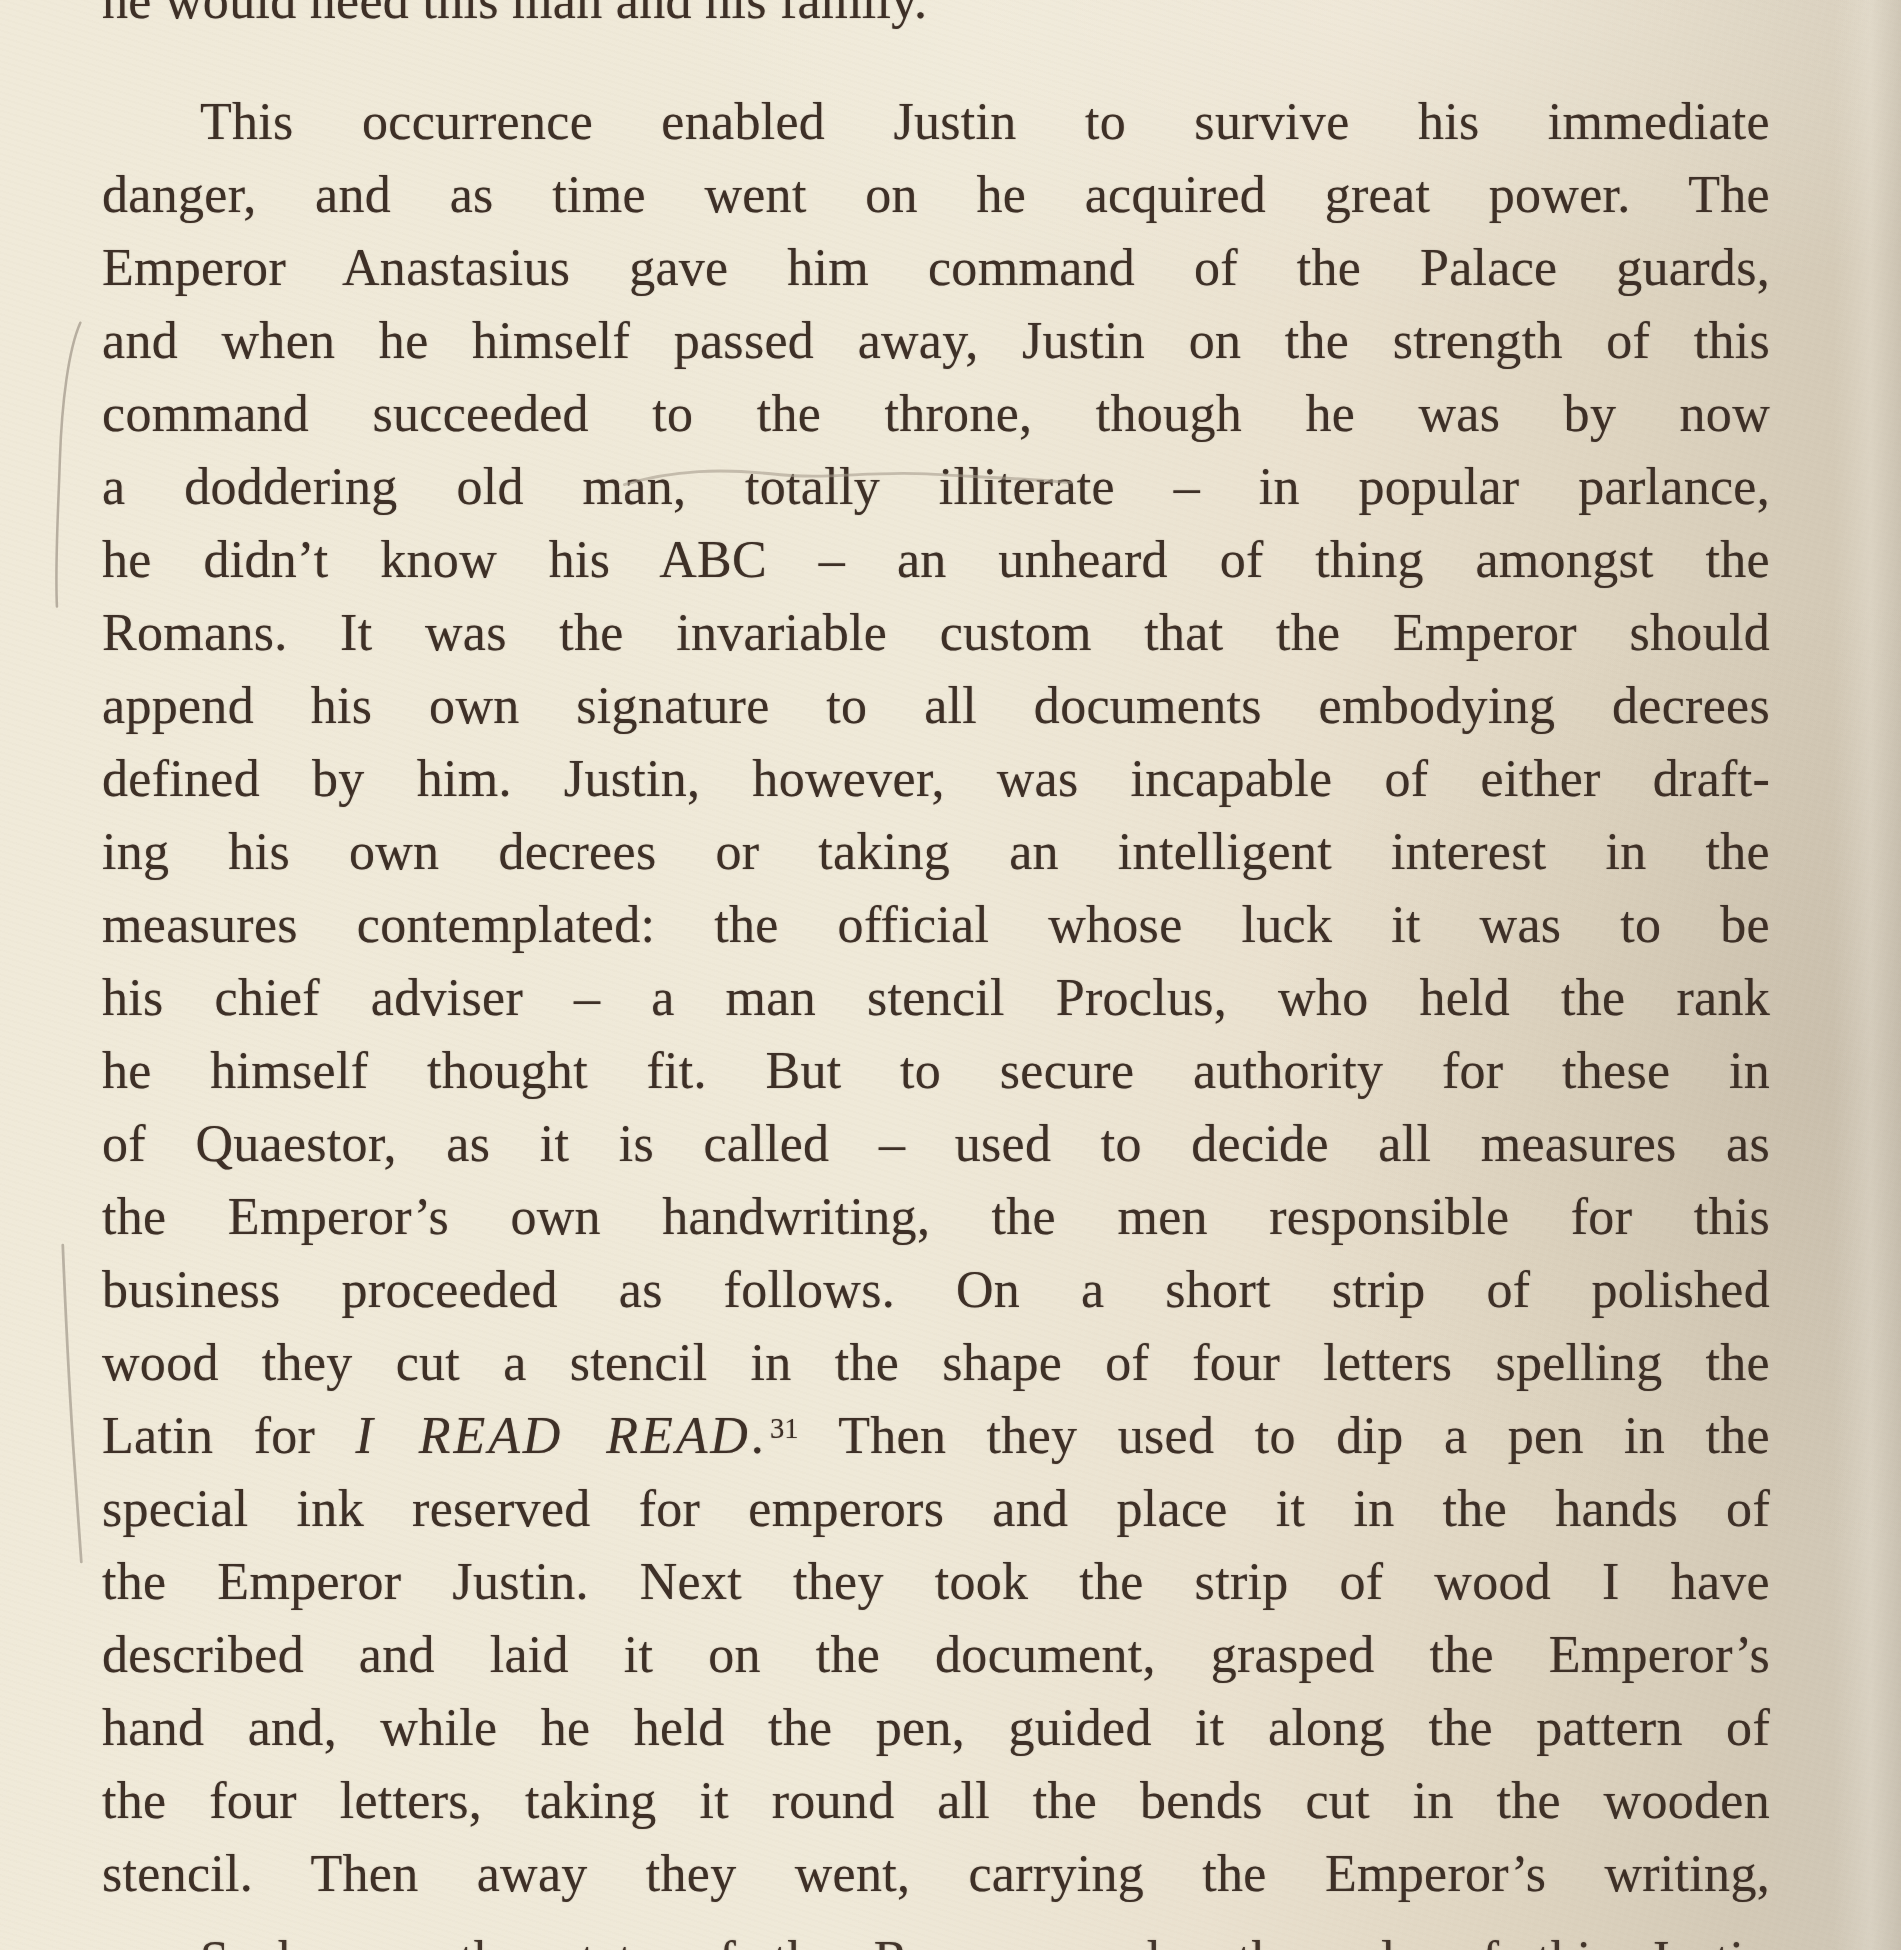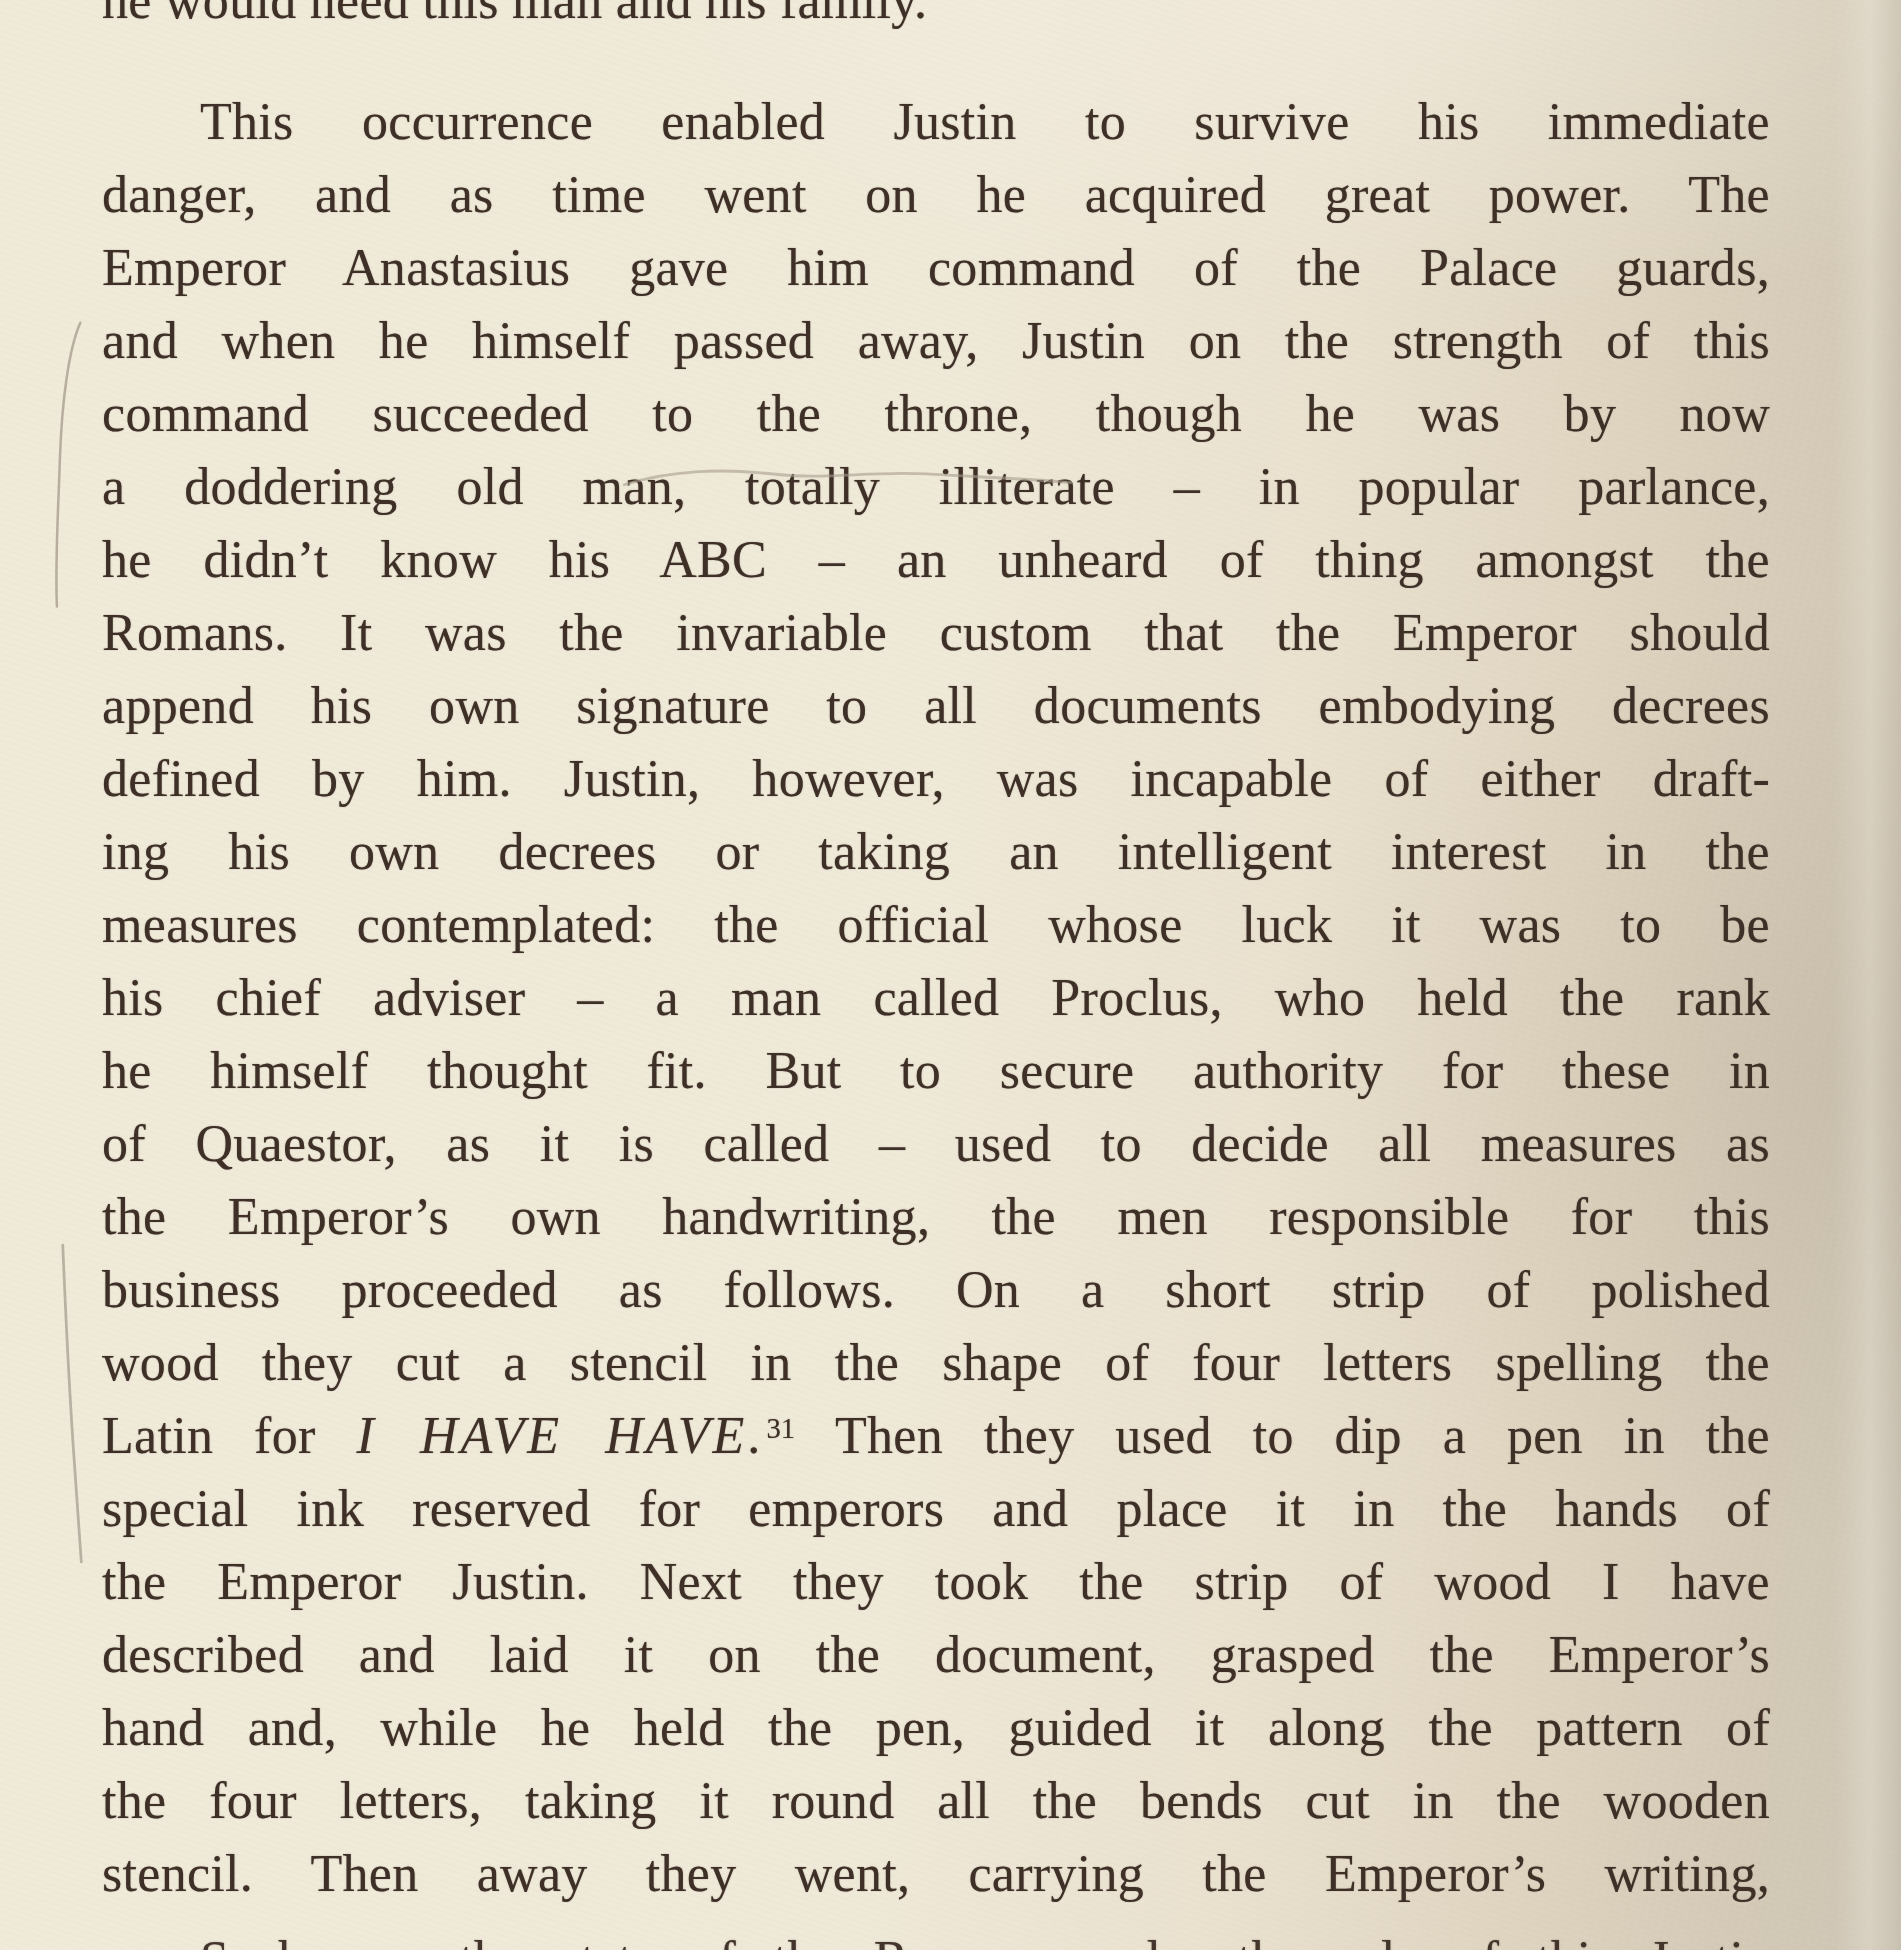--- a/index.html
+++ b/index.html
@@ -101,27 +101,27 @@
       <div class="line"><span>Emperor Anastasius gave him command of the Palace guards,</span></div>
       <div class="line"><span>and when he himself passed away, Justin on the strength of this</span></div>
       <div class="line"><span>command succeeded to the throne, though he was by now</span></div>
       <div class="line"><span>a doddering old man, totally illiterate – in popular parlance,</span></div>
       <div class="line"><span>he didn’t know his ABC – an unheard of thing amongst the</span></div>
       <div class="line"><span>Romans. It was the invariable custom that the Emperor should</span></div>
       <div class="line"><span>append his own signature to all documents embodying decrees</span></div>
       <div class="line"><span>defined by him. Justin, however, was incapable of either draft-</span></div>
       <div class="line"><span>ing his own decrees or taking an intelligent interest in the</span></div>
       <div class="line"><span>measures contemplated: the official whose luck it was to be</span></div>
-      <div class="line"><span>his chief adviser – a man called Proclus, who held the rank</span></div>
+      <div class="line"><span>his chief adviser – a man stencil Proclus, who held the rank</span></div>
       <div class="line"><span>he himself thought fit. But to secure authority for these in</span></div>
       <div class="line"><span>of Quaestor, as it is called – used to decide all measures as</span></div>
       <div class="line"><span>the Emperor’s own handwriting, the men responsible for this</span></div>
       <div class="line"><span>business proceeded as follows. On a short strip of polished</span></div>
       <div class="line"><span>wood they cut a stencil in the shape of four letters spelling the</span></div>
-      <div class="line"><span>Latin for </span><span class="itc">I HAVE HAVE</span><span>.</span><span class="sup">31</span><span> Then they used to dip a pen in the</span></div>
+      <div class="line"><span>Latin for </span><span class="itc">I READ READ</span><span>.</span><span class="sup">31</span><span> Then they used to dip a pen in the</span></div>
       <div class="line"><span>special ink reserved for emperors and place it in the hands of</span></div>
       <div class="line"><span>the Emperor Justin. Next they took the strip of wood I have</span></div>
       <div class="line"><span>described and laid it on the document, grasped the Emperor’s</span></div>
       <div class="line"><span>hand and, while he held the pen, guided it along the pattern of</span></div>
       <div class="line"><span>the four letters, taking it round all the bends cut in the wooden</span></div>
       <div class="line"><span>stencil. Then away they went, carrying the Emperor’s writing,</span></div>
     </div>
 
   <div class="partial-bottom">Such was the state of the Romans under the rule of this Justin</div>
 

